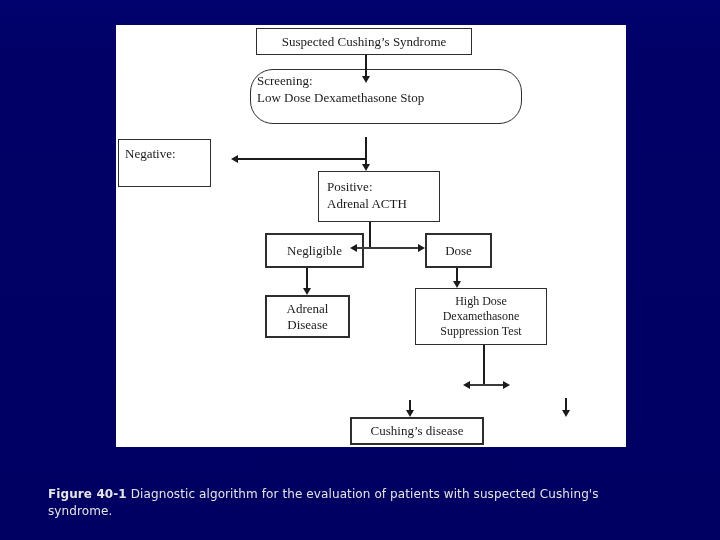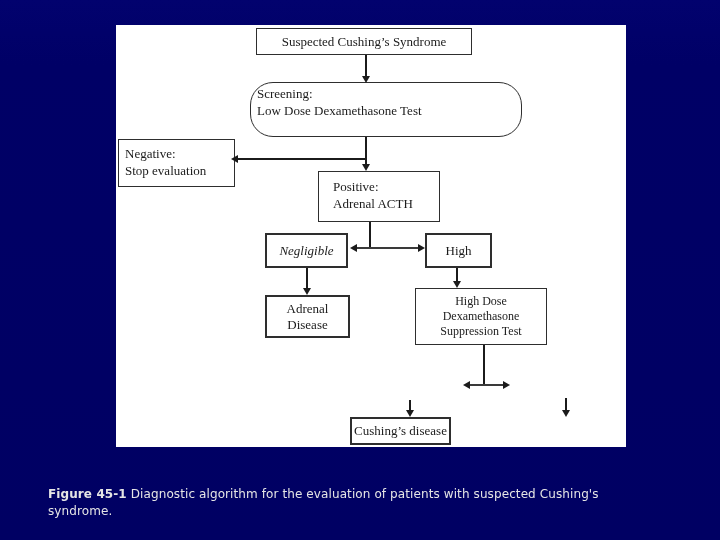--- a/index.html
+++ b/index.html
@@ -84,57 +84,56 @@
 <body>
 
 <div class="slide">
 
   <div class="panel">
 
     <div class="node center" style="left:140px; top:3px; width:216px; height:27px;">
       <div>Suspected Cushing’s Syndrome</div>
     </div>
 
-    <div class="node leftpad" style="left:134px; top:57px; width:272px; height:55px; line-height:16.5px;border-radius:23px;">
+    <div class="node leftpad" style="left:134px; top:44px; width:272px; height:55px; line-height:16.5px;border-radius:23px;">
       <div>Screening:</div>
-      <div>Low Dose Dexamethasone Test</div>
+      <div>Low Dose Dexamethasone Stop</div>
     </div>
 
-    <div class="node leftpad" style="left:2px; top:114px; width:117px; height:48px; padding-top:5px; line-height:17px;">
+    <div class="node leftpad" style="left:2px; top:114px; width:93px; height:48px; padding-top:5px; line-height:17px;">
       <div>Negative:</div>
-      <div>Stop evaluation</div>
     </div>
 
-    <div class="node leftpad" style="left:202px; top:146px; width:122px; height:51px; padding:6px 14px; line-height:17px;">
+    <div class="node leftpad" style="left:202px; top:146px; width:122px; height:51px; padding:6px 8px; line-height:17px;">
       <div>Positive:</div>
       <div>Adrenal ACTH</div>
     </div>
 
-    <div class="node bold center" style="left:149px; top:208px; width:83px; height:35px;font-style:italic;">
+    <div class="node bold center" style="left:149px; top:208px; width:99px; height:35px;">
       <div>Negligible</div>
     </div>
 
     <div class="node bold center" style="left:309px; top:208px; width:67px; height:35px;">
-      <div>High</div>
+      <div>Dose</div>
     </div>
 
     <div class="node bold center" style="left:149px; top:270px; width:85px; height:43px;">
       <div>Adrenal</div>
       <div>Disease</div>
     </div>
 
     <div class="node center" style="left:299px; top:263px; width:132px; height:57px; font-size:12px; line-height:15px;">
       <div>High Dose</div>
       <div>Dexamethasone</div>
       <div>Suppression Test</div>
     </div>
 
 
 
-    <div class="node bold center" style="left:234px; top:392px; width:101px; height:28px;">
+    <div class="node bold center" style="left:234px; top:392px; width:134px; height:28px;">
       <div>Cushing’s disease</div>
     </div>
 
 
     <div class="vline" style="left:249px; top:30px; height:21px;"></div>
     <div class="arr down" style="left:246px; top:51px;"></div>
 
     <div class="vline" style="left:249px; top:112px; height:27px;"></div>
     <div class="arr down" style="left:246px; top:139px;"></div>
 
@@ -158,15 +157,15 @@
     <div class="arr right" style="left:387px; top:356px;"></div>
 
     <div class="vline" style="left:293px; top:375px; height:11px;"></div>
     <div class="arr down" style="left:290px; top:385px;"></div>
 
     <div class="vline" style="left:449px; top:373px; height:13px;"></div>
     <div class="arr down" style="left:446px; top:385px;"></div>
 
   </div>
 
-  <p class="caption"><span class="cap-bold">Figure 45-1</span><span> Diagnostic algorithm for the evaluation of patients with suspected Cushing's syndrome.</span></p>
+  <p class="caption"><span class="cap-bold">Figure 40-1</span><span> Diagnostic algorithm for the evaluation of patients with suspected Cushing's syndrome.</span></p>
 
 </div>
 
 </body></html>

